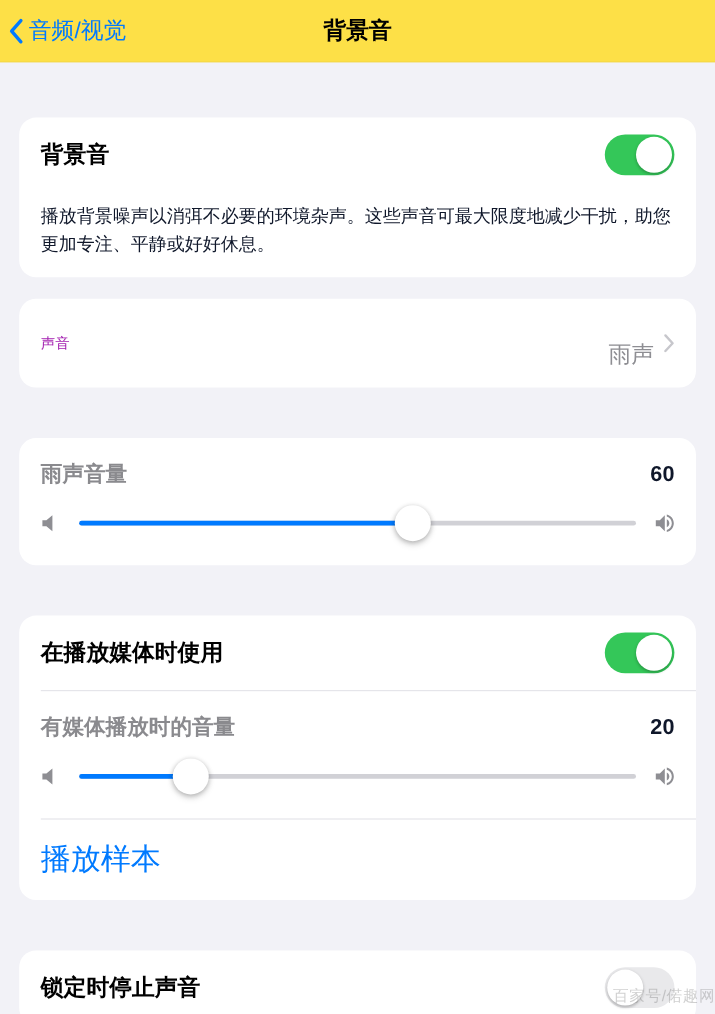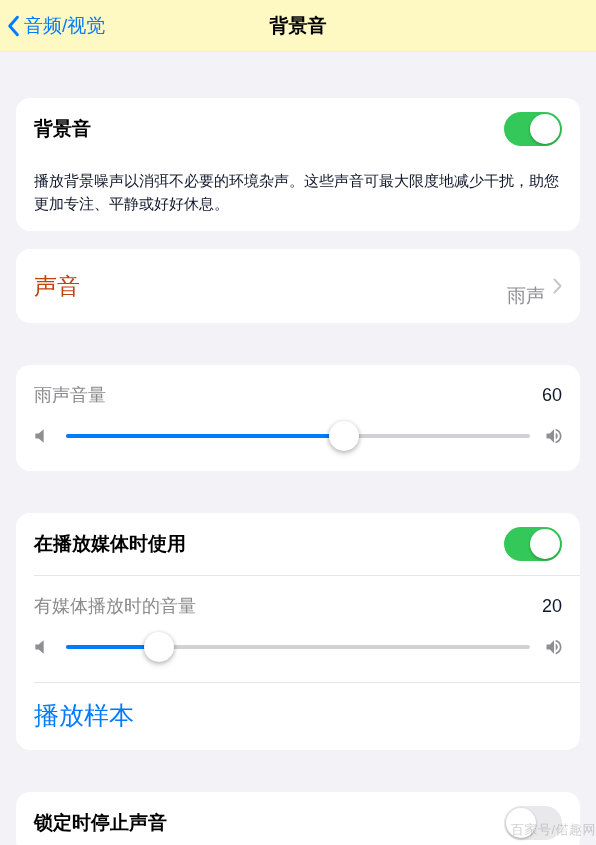--- a/index.html
+++ b/index.html
@@ -6,21 +6,21 @@
     body {
       width: 596px;
       height: 845px;
       background: #f2f2f7;
       font-family: -apple-system, "SF Pro Text", "Helvetica Neue", Arial, sans-serif;
       overflow: hidden;
       position: relative;
     }
     .nav {
       height: 52px;
-      background: #fef9c3;
+      background: #fde047;
       display: flex;
       align-items: center;
       position: relative;
       border-bottom: 1px solid rgba(0,0,0,0.03);
     }
     .back {
       position: absolute;
       left: 6px;
       display: flex;
       align-items: center;
@@ -55,22 +55,22 @@
       padding: 14px 18px;
       min-height: 56px;
     }
     .row-title {
       font-size: 19px;
       color: #000;
       font-weight: 600;
       flex: 1;
     }
     .row-title-regular {
-      font-size: 23px;
-      color: #c2410c;
+      font-size: 12px;
+      color: #a21caf;
       font-weight: 400;
       flex: 1;
     }
     .row-value {
       font-size: 19px;
       color: #8e8e93;
       margin-right: 8px;
       margin-top: 20px;
     }
     .chevron-right {
@@ -116,20 +116,21 @@
       box-shadow: 0 1px 3px rgba(0,0,0,0.2), 0 2px 2px rgba(0,0,0,0.08);
     }
     .toggle.on .knob { right: 2px; }
     .toggle.off .knob { left: 2px; }
     
     .slider-header {
       display: flex;
       justify-content: space-between;
       align-items: baseline;
       padding: 18px 18px 6px 18px;
+      font-weight: bold;
     }
     .slider-label {
       font-size: 18px;
       color: #8a8a8e;
     }
     .slider-value {
       font-size: 18px;
       color: #0f172a;
     }
     .slider-row {

